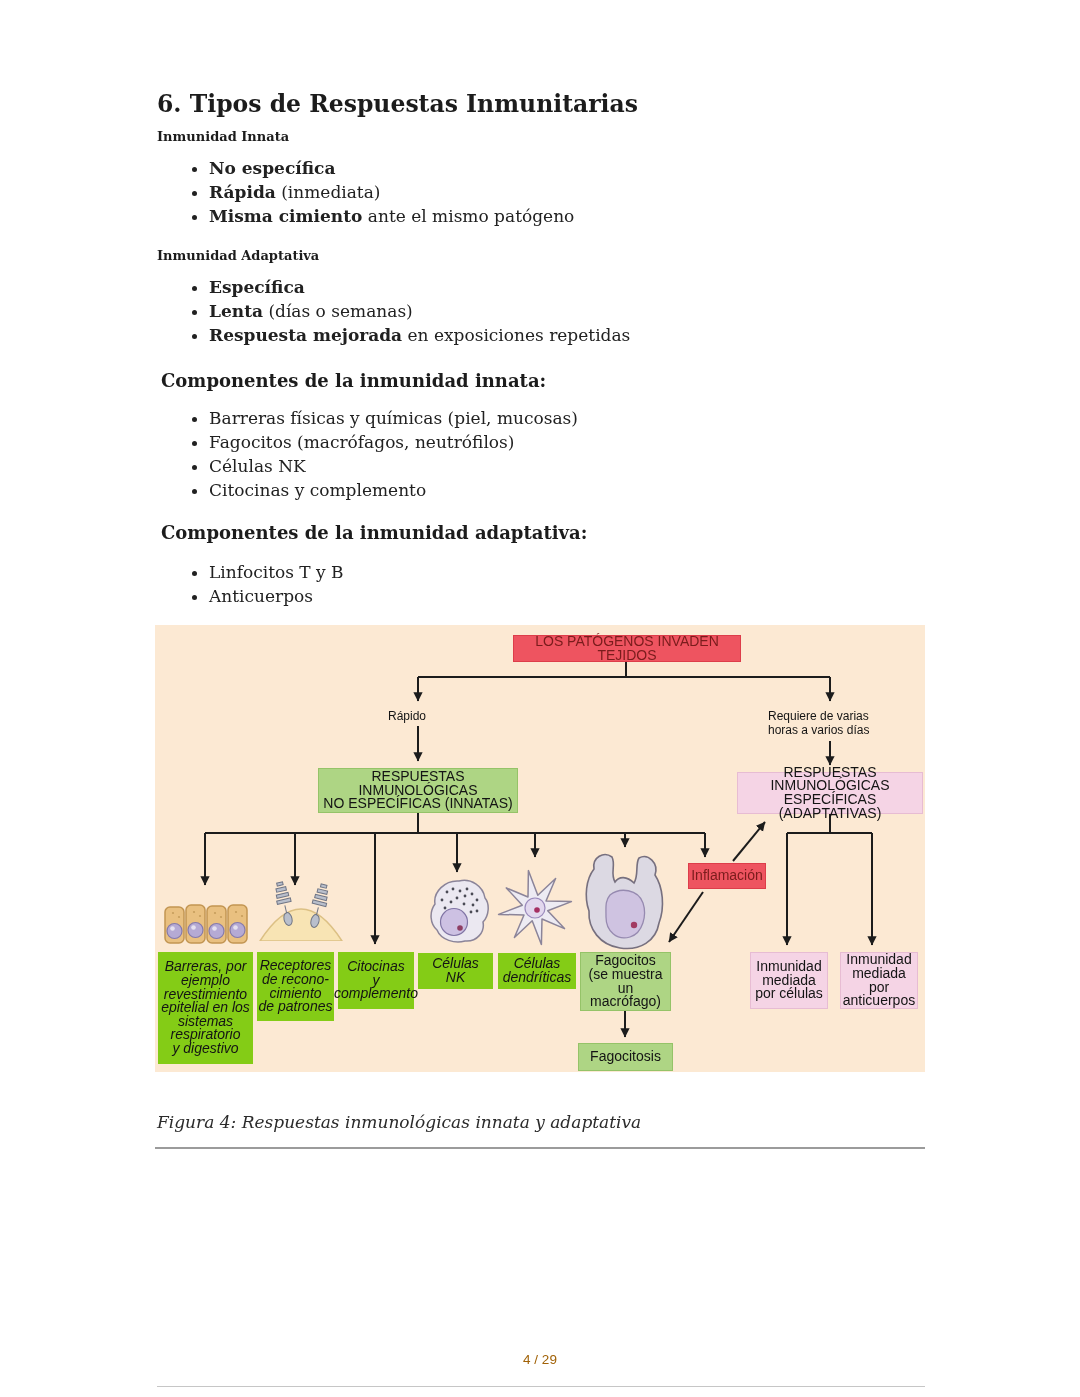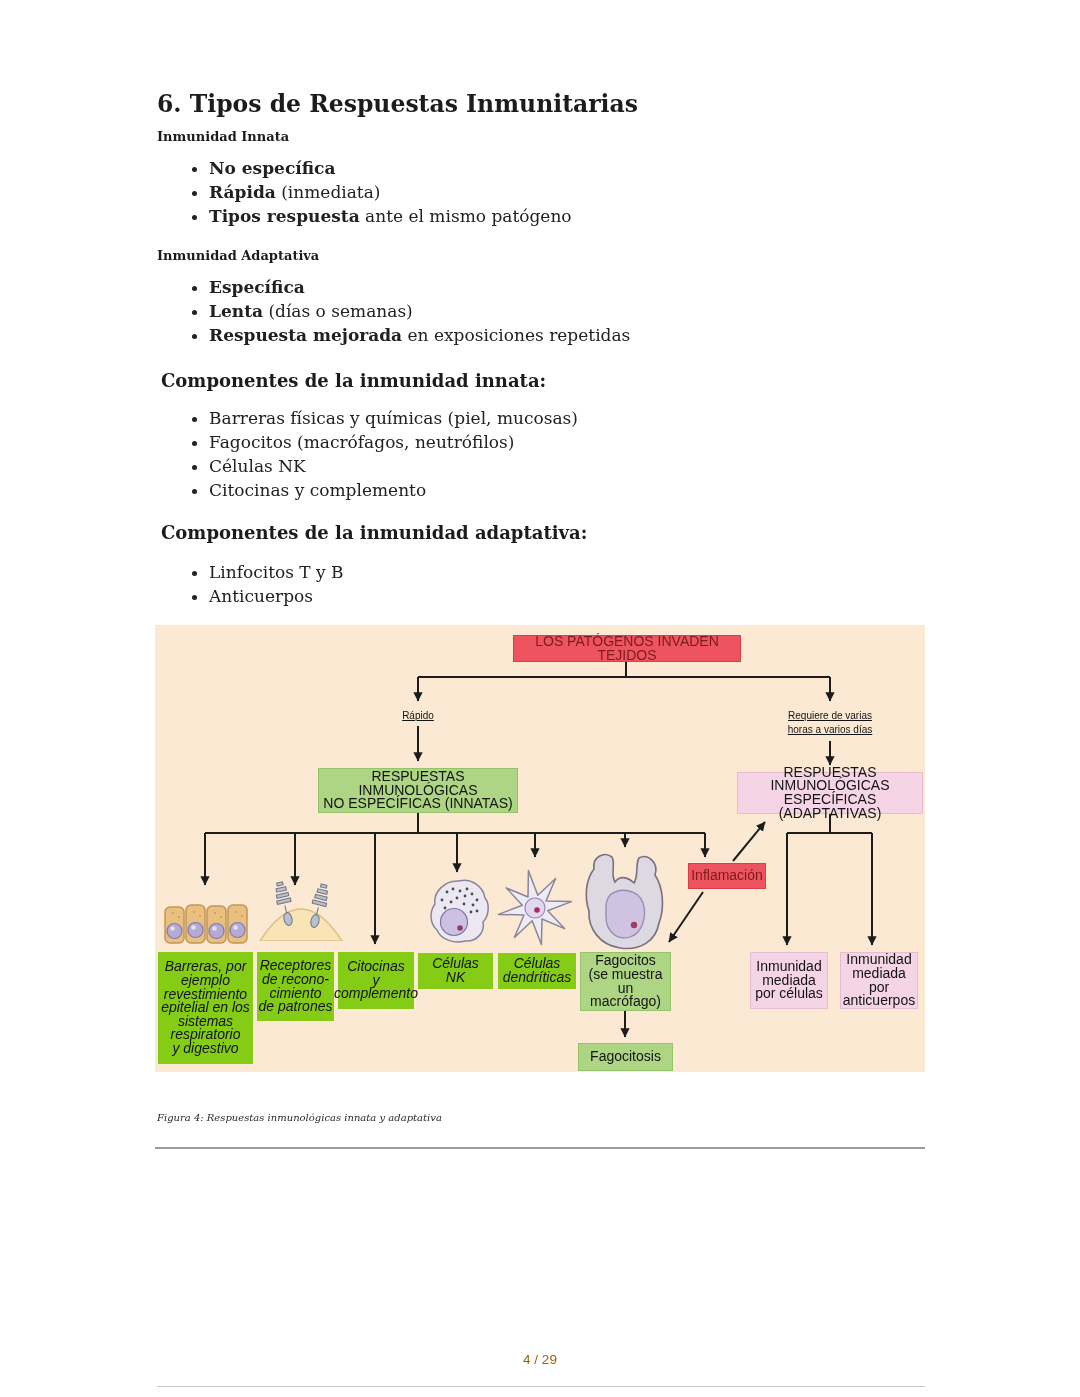--- a/index.html
+++ b/index.html
@@ -17,44 +17,44 @@
   
   .diagram { left:155px; top:625px; width:770px; height:447px; background:#fce9d3; }
   .dbox { position:absolute; display:flex; align-items:center; justify-content:center;
           text-align:center; white-space:pre-line; box-sizing:border-box;
           font-family:"Liberation Sans","DejaVu Sans",sans-serif;
           font-size:14px; line-height:13.6px; color:#141414; }
   .dbox.red   { background:#ee5460; border:1px solid #dd3d4a; color:#7a1c1c; }
   .dbox.green { background:#aed584; border:1px solid #95c368; }
   .dbox.blue  { background:#84cc16; border:none;font-style:italic; }
   .dbox.pink  { background:#f5d4e5; border:1px solid #e7bcd3; }
-  .dlabel { position:absolute; text-align:center; white-space:pre-line;
+  .dlabel { position:absolute; white-space:pre-line;
             font-family:"Liberation Sans","DejaVu Sans",sans-serif;
-            font-size:10px; line-height:14px; color:#141414;text-decoration:underline; }
+            font-size:12px; line-height:14px; color:#141414; }
   .conn { position:absolute; left:0; top:0; width:770px; height:447px; pointer-events:none; }
   .icon { position:absolute; }
 
-  .caption { left:157px; top:1112px; font-style:italic; font-size:10px; color:#2b2b2b; }
+  .caption { left:157px; top:1112px; font-style:italic; font-size:17px; color:#2b2b2b; }
   .rule    { left:155px; top:1147px; width:770px; height:2px; background:#9b9b9b; }
   .pagenum { left:0; top:1352px; width:1080px; text-align:center;
              font-family:"Liberation Sans","DejaVu Sans",sans-serif; font-size:13.5px; color:#a16207; }
   .bottom-rule { left:157px; top:1386px; width:768px; height:1px; background:#c6c6c6; }
 </style>
 </head>
 <body>
 
 <div class="page">
 
   <h1 class="abs title">6. Tipos de Respuestas Inmunitarias</h1>
 
   <h2 class="abs h2" style="top:129px">Inmunidad Innata</h2>
   <ul class="abs blist" style="top:156px">
     <li><span class="b">No específica</span><span></span></li>
     <li><span class="b">Rápida</span><span> (inmediata)</span></li>
-    <li><span class="b">Tipos respuesta</span><span> ante el mismo patógeno</span></li>
+    <li><span class="b">Misma cimiento</span><span> ante el mismo patógeno</span></li>
   </ul>
 
   <h2 class="abs h2" style="top:248px">Inmunidad Adaptativa</h2>
   <ul class="abs blist" style="top:275px">
     <li><span class="b">Específica</span><span></span></li>
     <li><span class="b">Lenta</span><span> (días o semanas)</span></li>
     <li><span class="b">Respuesta mejorada</span><span> en exposiciones repetidas</span></li>
   </ul>
 
   <h3 class="abs h3" style="top:366px">Componentes de la inmunidad innata:</h3>

